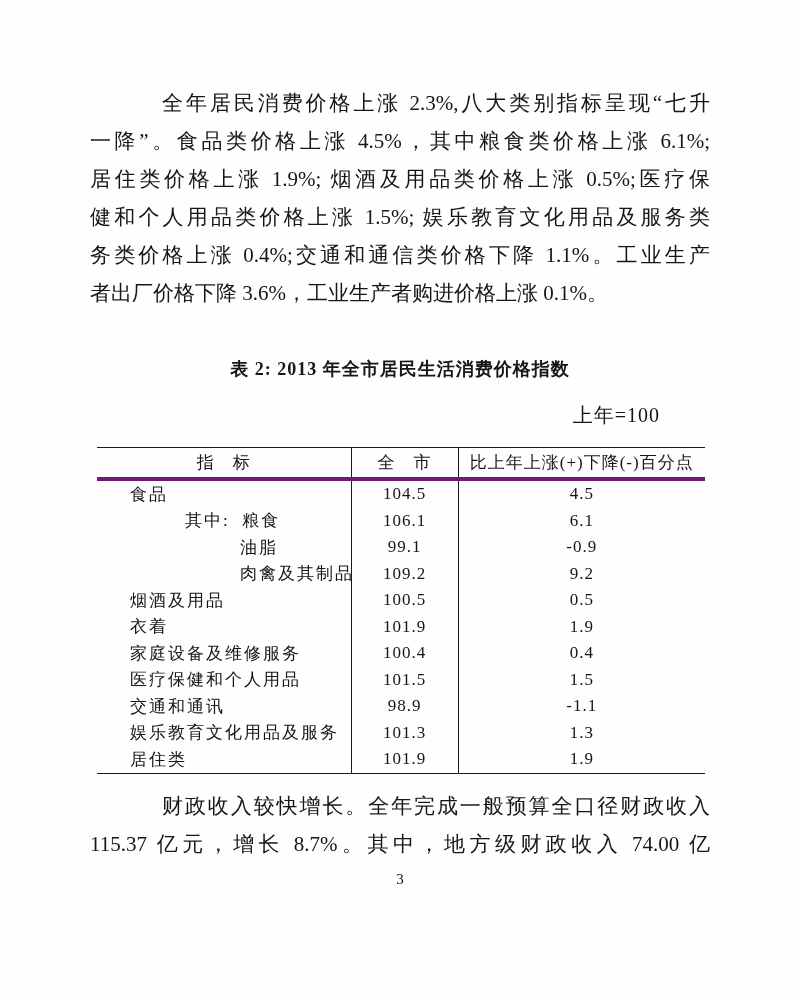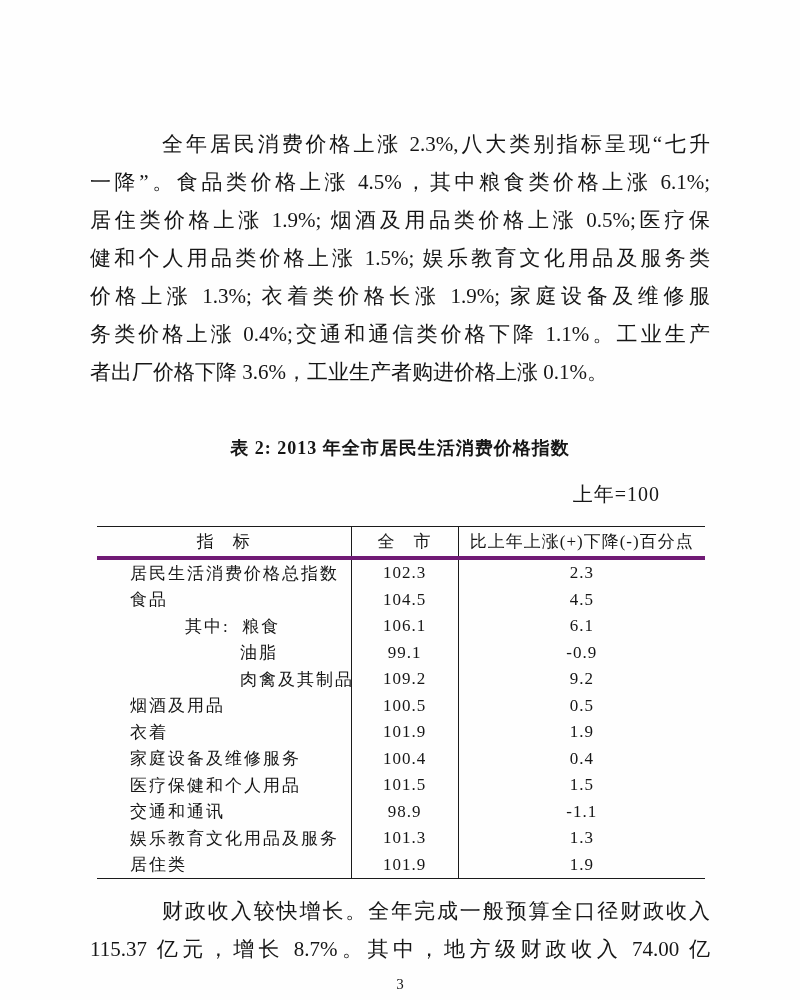--- a/index.html
+++ b/index.html
@@ -4,21 +4,21 @@
 <style>
   html,body{margin:0;padding:0;background:#fff;}
   .page{
     position:relative;
     width:800px;height:1000px;
     background:#fefefe;
     color:#161616;
     font-family:"Liberation Serif","DejaVu Serif",serif;
     overflow:hidden;
   }
-  .content{padding:84px 90px 0 90px;margin-top:41px;}
+  .content{padding:84px 90px 0 90px;}
   .para{font-size:21px;}
   .line{height:38px;line-height:38px;overflow:hidden;}
   .line.just{text-align:justify;text-align-last:justify;}
   .line.first{padding-left:72px;}
   .table-title{
     margin-top:44px;
     font-size:18px;font-weight:bold;
     text-align:center;letter-spacing:1px;
     line-height:26px;
   }
@@ -62,21 +62,20 @@
 <body>
 
 <div class="page">
   <div class="content">
 
     <div class="para">
         <div class="line first just">全年居民消费价格上涨 2.3%,八大类别指标呈现“七升</div>
         <div class="line just">一降”。食品类价格上涨 4.5%，其中粮食类价格上涨 6.1%;</div>
         <div class="line just">居住类价格上涨 1.9%; 烟酒及用品类价格上涨 0.5%;医疗保</div>
         <div class="line just">健和个人用品类价格上涨 1.5%; 娱乐教育文化用品及服务类</div>
-        <div class="line just">价格上涨 1.3%; 衣着类价格长涨 1.9%; 家庭设备及维修服</div>
         <div class="line just">务类价格上涨 0.4%;交通和通信类价格下降 1.1%。工业生产</div>
         <div class="line">者出厂价格下降 3.6%，工业生产者购进价格上涨 0.1%。</div>
       </div>
 
     <div class="table-title">表 2: 2013 年全市居民生活消费价格指数</div>
 
     <div class="unit-note">上年=100</div>
 
     <table class="cpi">
       <colgroup>
@@ -85,25 +84,20 @@
           <col class="w3">
       </colgroup>
       <thead>
         <tr>
           <th>指　标</th>
           <th>全　市</th>
           <th>比上年上涨(+)下降(-)百分点</th>
         </tr>
       </thead>
       <tbody>
-          <tr>
-            <td class="c-label ind0">居民生活消费价格总指数</td>
-            <td>102.3</td>
-            <td>2.3</td>
-          </tr>
           <tr>
             <td class="c-label ind0">食品</td>
             <td>104.5</td>
             <td>4.5</td>
           </tr>
           <tr>
             <td class="c-label ind1">其中:  粮食</td>
             <td>106.1</td>
             <td>6.1</td>
           </tr>

